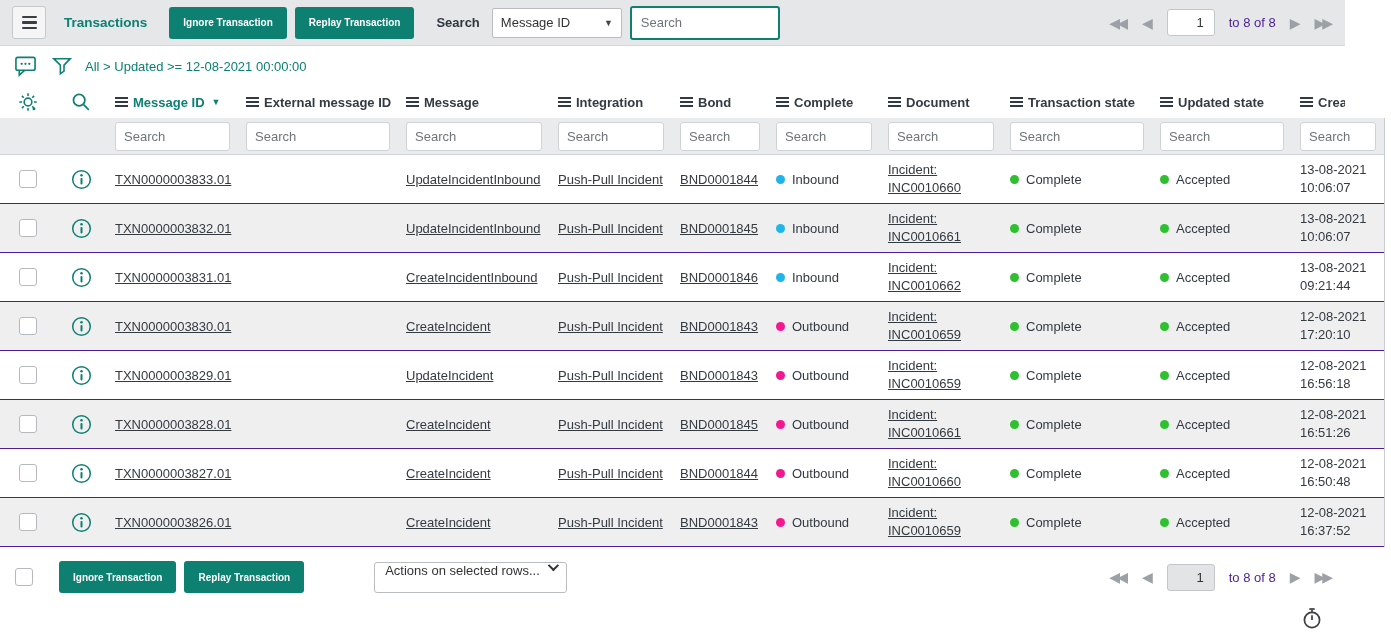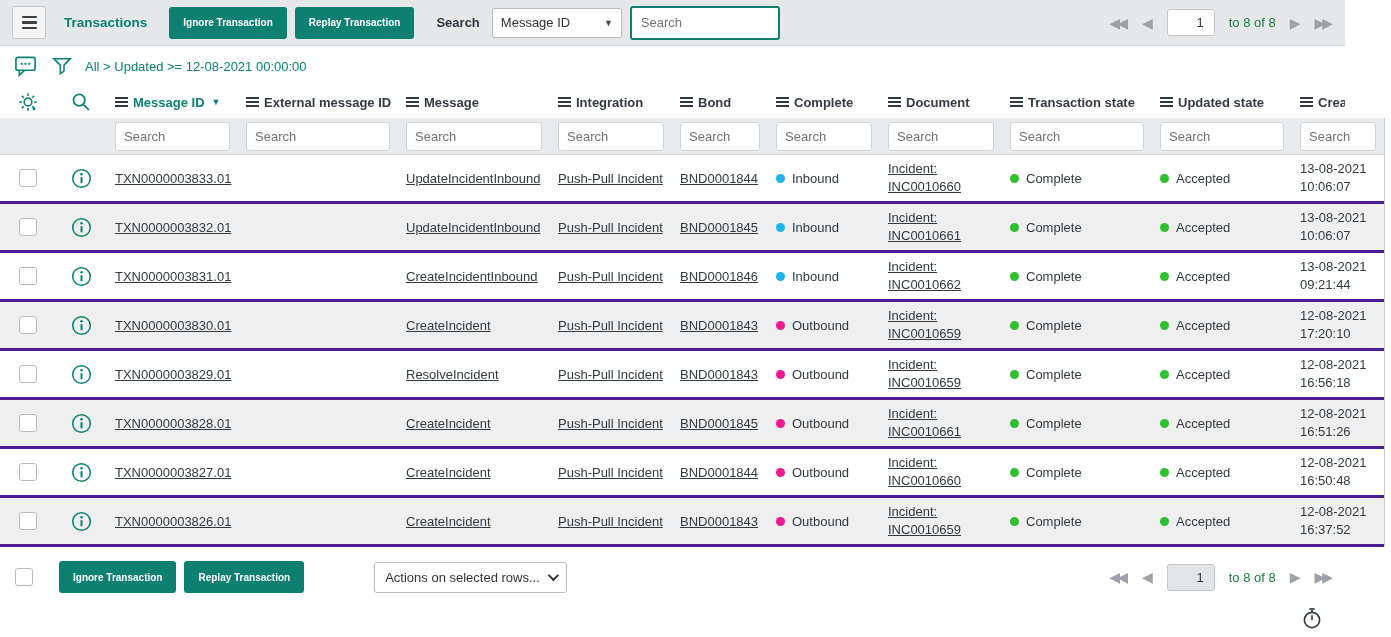--- a/index.html
+++ b/index.html
@@ -28,56 +28,56 @@
   .top-search{width:150px;height:34px;border:2px solid var(--accent);border-radius:3px;padding:0 9px;font-size:13px;font-family:inherit;color:#333;outline:none;}
   .top-search::placeholder,.flt::placeholder{color:#555b61;opacity:.85;}
   .spacer{flex:1;}
 
   
   .pager{display:flex;align-items:center;gap:14px;}
   .pg-arrow{color:#9ba1a6;font-size:14px;cursor:pointer;user-select:none;line-height:1;}
   .pg-arrow.dbl{letter-spacing:-3px;margin-right:3px;}
   .pg-input{width:48px;height:27px;border:1px solid #c4c7ca;border-radius:3px;text-align:right;padding-right:10px;font-size:13px;font-family:inherit;color:#333;background:#fff;}
   .pg-input.gray{background:#e3e4e6;}
-  .pg-range{color:#15803d;}
+  .pg-range{color:#4c1d95;}
 
   
   .subbar{height:40px;background:#fff;display:flex;align-items:center;gap:0;padding:12px 14px;}
   .tealicon{color:var(--accent);display:inline-flex;cursor:pointer;}
   .filter-path{color:var(--accent);font-size:13px;margin-left:12px;}
 
   
   .grid-head{display:grid;grid-template-columns:var(--grid-cols);height:32px;align-items:center;background:#fff;}
   .ghcell{display:flex;align-items:center;gap:5px;padding-left:8px;font-weight:700;color:var(--hdr-text);white-space:nowrap;overflow:hidden;}
   .hlines{display:inline-flex;flex-direction:column;gap:2.2px;flex:none;cursor:pointer;}
   .hlines i{display:block;width:13px;height:2.2px;background:#2f3a45;}
   .ghcell.sorted .lbl{color:var(--accent);}
   .sort-arrow{color:var(--accent);font-size:9px;margin-left:2px;}
   .icon-cell{display:flex;justify-content:center;align-items:center;}
 
   .table-wrap{width:1385px;border-right:1px solid #c9ccd0;}
   .filter-row{display:grid;grid-template-columns:var(--grid-cols);height:37px;align-items:center;background:#e9ebec;border-bottom:1px solid #cfd3d6;}
   .flt{height:29px;margin:0 8px;border:1px solid #d0d3d6;border-radius:3px;padding:0 8px;font-size:13px;font-family:inherit;color:#333;width:calc(100% - 16px);outline:none;}
 
-  .row{display:grid;grid-template-columns:var(--grid-cols);height:49px;align-items:center;background:#fff;border-bottom:3px solid #4c1d95;}
+  .row{display:grid;grid-template-columns:var(--grid-cols);height:49px;align-items:center;background:#fff;border-bottom:1px solid #4c1d95;}
   .row.alt{background:#efefef;}
   .cell{padding-left:8px;overflow:hidden;white-space:nowrap;}
   .c-center{display:flex;justify-content:center;padding-left:0;}
   .checkbox{width:18px;height:18px;background:#fff;border:1px solid #b6babf;border-radius:3px;display:inline-block;cursor:pointer;}
   .lnk{color:var(--cell-text);text-decoration:underline;cursor:pointer;}
   .dot{width:9px;height:9px;border-radius:50%;display:inline-block;flex:none;}
   .dot-green{background:var(--green);}
   .c-flex{display:flex;align-items:center;gap:7px;}
   .two-line{display:flex;flex-direction:column;line-height:1.35;justify-content:center;}
   .two-line span{display:block;}
 
   
   .footer{display:flex;align-items:center;gap:8px;padding:14px 12px 0 12px;}
   .footer .checkbox{margin:0 18px 0 3px;}
-  .actions-box{width:193px;height:31px;background:#fff;border:1px solid #b9bdc1;border-radius:3px;display:flex;align-items:center;justify-content:space-between;padding:0 10px;margin-left:62px;color:#333;cursor:pointer;}
+  .actions-box{width:193px;height:31px;background:#fff;border:1px solid #b9bdc1;border-radius:3px;display:flex;align-items:flex-start;justify-content:space-between;padding:0 10px;margin-left:62px;color:#333;cursor:pointer;}
   .chev{width:8px;height:8px;border-right:2px solid #333;border-bottom:2px solid #333;transform:rotate(45deg) translateY(-2px);}
   .stopwatch{position:absolute;right:22px;bottom:4px;color:#3a3f44;cursor:pointer;}
 </style>
 </head>
 <body>
 
 <div class="app">
 
   <div class="topbar">
     <div class="menu-btn">
@@ -400,21 +400,21 @@
           </div>
       <div class="cell c-center tealicon">
         <svg width="21" height="21" viewBox="0 0 22 22">
           <circle cx="11" cy="11" r="9.2" fill="none" stroke="currentColor" stroke-width="1.6"></circle>
           <circle cx="11" cy="6.6" r="1.35" fill="currentColor"></circle>
           <rect x="9.95" y="9.3" width="2.1" height="7" rx="1" fill="currentColor"></rect>
         </svg>
       </div>
       <div class="cell"><a class="lnk">TXN0000003829.01</a></div>
       <div class="cell"><span></span></div>
-      <div class="cell"><a class="lnk">ResolveIncident</a></div>
+      <div class="cell"><a class="lnk">UpdateIncident</a></div>
       <div class="cell"><a class="lnk">Push-Pull Incident</a></div>
       <div class="cell"><a class="lnk">BND0001843</a></div>
       <div class="cell c-flex">
         <span class="dot" style="background: rgb(242, 24, 143);"></span>
         <span>Outbound</span>
       </div>
       <div class="cell">
         <a class="lnk two-line">
           <span>Incident:</span>
           <span>INC0010659</span>

